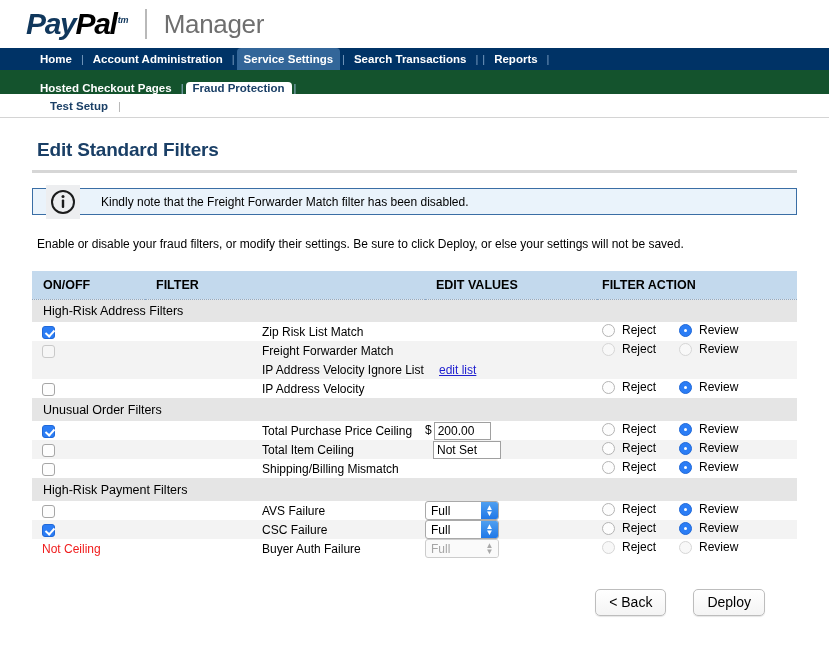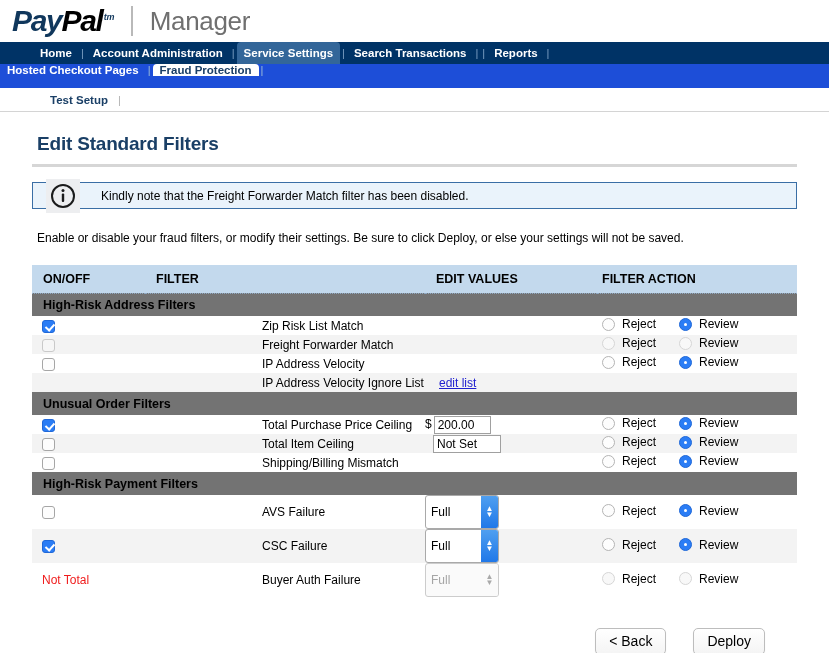--- a/index.html
+++ b/index.html
@@ -8,25 +8,25 @@
     width: 829px; height: 653px;
     background: #ffffff;
     font-family: "Liberation Sans", sans-serif;
     font-size: 12px;
     color: #000;
     overflow: hidden;
   }
 
   
   #masthead {
-    height: 42px;
+    height: 48px;
     background: #ffffff;
     display: flex;
     align-items: center;
-    padding-left: 12px;
+    padding-left: 26px;
   }
   #logo-wrap { display: flex; align-items: baseline; }
   .logo-pay {
     font-family: "Liberation Sans", sans-serif;
     font-weight: bold; font-style: italic;
     font-size: 30px; letter-spacing: -1.3px;
     color: #10375c;
   }
   .logo-pal {
     font-family: "Liberation Sans", sans-serif;
@@ -66,22 +66,23 @@
     border-top-left-radius: 4px; border-top-right-radius: 4px;
   }
   .navsep {
     color: #7a9ec2; display: flex; align-items: center;
     padding: 0 2px; font-weight: normal; font-size: 11px;
   }
 
   
   #nav-secondary {
     height: 24px;
-    background: #1d4ed8;
-    display: flex; align-items: flex-start;
+    background: #14532d;
+    display: flex; align-items: flex-end;
+    padding-left: 33px;
     font-size: 11.5px; font-weight: bold;
   }
   #nav-secondary a.active {
     background: #ffffff; color: #1a3f66;
     border-top-left-radius: 4px; border-top-right-radius: 4px;
   }
   #nav-secondary .navsep { color: #9cbcd8; }
 
   
   #nav-tertiary {
@@ -144,23 +145,23 @@
     height: 28px;
     font-size: 12.5px; font-weight: bold;
     text-align: left; color: #000;
     border-bottom: 1px dotted #8fa9c4;
     padding-left: 11px !important;
     vertical-align: middle;
   }
   thead th.h-action { padding-left: 5px !important; }
 
   tr.group-row td {
-    background: #737373;
+    background: #e5e5e5;
     height: 23px;
-    font-weight: bold; font-size: 12.5px;
+    font-weight: normal; font-size: 12.5px;
     padding-left: 11px !important;
     vertical-align: middle;
   }
 
   tr.filter-row td {
     height: 19px;
     vertical-align: middle;
     font-size: 12px;
     margin-top: 24px;
   }
@@ -222,21 +223,21 @@
     padding: 0 3px;
     color: #000;
     vertical-align: middle;
   }
   input.txt.w1 { width: 57px; }
   input.txt.w2 { width: 68px; }
 
   
   .sel-wrap {
     display: inline-flex; align-items: stretch;
-    width: 74px; height: 34px;
+    width: 74px; height: 19px;
     border: 1px solid #a9a9a9; border-radius: 3px;
     background: #ffffff;
     overflow: hidden; vertical-align: middle;
   }
   .sel-wrap .sel-val {
     flex: 1; display: flex; align-items: center;
     padding-left: 5px; font-size: 12px; color: #000;
   }
   .sel-wrap .sel-btn {
     width: 17px;
@@ -364,37 +365,37 @@
           <td class="c-filter">Freight Forwarder Match</td>
           <td></td>
           <td class="action-cell"><span class="radio-group">
               <span class="rb dim"></span>
               <span class="rb-label">Reject</span>
             </span><span class="radio-group">
               <span class="rb dim"></span>
               <span class="rb-label">Review</span>
             </span></td>
         </tr>
-        <tr class="filter-row">
-          <td class="c-onoff"><span class="cb off"></span></td>
-          <td class="c-filter">IP Address Velocity</td>
-          <td></td>
-          <td class="action-cell"><span class="radio-group">
-              <span class="rb"></span>
-              <span class="rb-label">Reject</span>
-            </span><span class="radio-group">
-              <span class="rb sel"></span>
-              <span class="rb-label">Review</span>
-            </span></td>
-        </tr>
         <tr class="filter-row alt">
           <td class="c-onoff"></td>
           <td class="c-filter">IP Address Velocity Ignore List</td>
           <td><a href="#" class="editlink" style="margin-left: 14px;">edit list</a></td>
           <td class="action-cell"></td>
+        </tr>
+        <tr class="filter-row">
+          <td class="c-onoff"><span class="cb off"></span></td>
+          <td class="c-filter">IP Address Velocity</td>
+          <td></td>
+          <td class="action-cell"><span class="radio-group">
+              <span class="rb"></span>
+              <span class="rb-label">Reject</span>
+            </span><span class="radio-group">
+              <span class="rb sel"></span>
+              <span class="rb-label">Review</span>
+            </span></td>
         </tr>
         <tr class="group-row">
           <td colspan="4">Unusual Order Filters</td>
         </tr>
         <tr class="filter-row">
           <td class="c-onoff"><span class="cb on"></span></td>
           <td class="c-filter">Total Purchase Price Ceiling</td>
           <td><span class="dollar">$</span><input type="text" class="txt w1" value="200.00" style=""></td>
           <td class="action-cell"><span class="radio-group">
               <span class="rb"></span>
@@ -461,21 +462,21 @@
             </span></td>
           <td class="action-cell"><span class="radio-group">
               <span class="rb"></span>
               <span class="rb-label">Reject</span>
             </span><span class="radio-group">
               <span class="rb sel"></span>
               <span class="rb-label">Review</span>
             </span></td>
         </tr>
         <tr class="filter-row">
-          <td class="c-onoff"><span class="not-active">Not Total</span></td>
+          <td class="c-onoff"><span class="not-active">Not Ceiling</span></td>
           <td class="c-filter">Buyer Auth Failure</td>
           <td><span class="sel-wrap dim">
               <span class="sel-val">Full</span>
               <span class="sel-btn">
                 <span class="chev">▲</span>
                 <span class="chev">▼</span>
               </span>
             </span></td>
           <td class="action-cell"><span class="radio-group">
               <span class="rb dim"></span>

